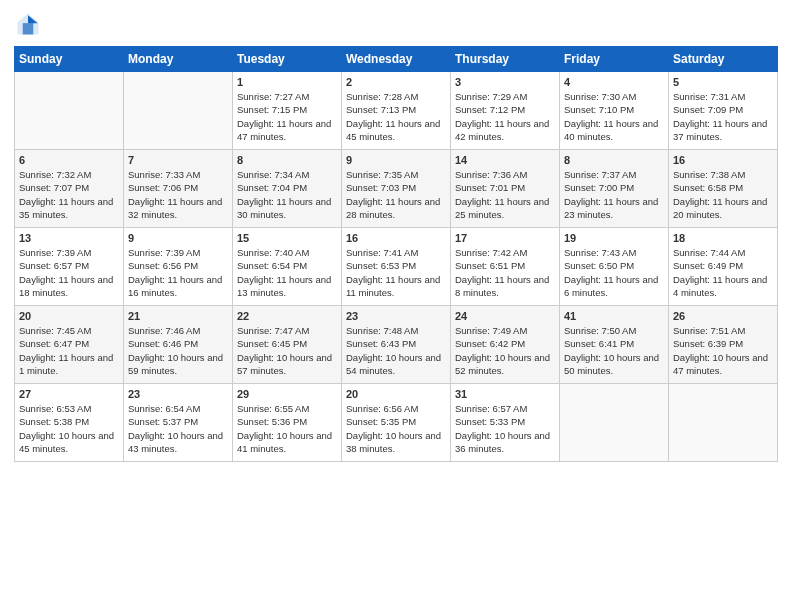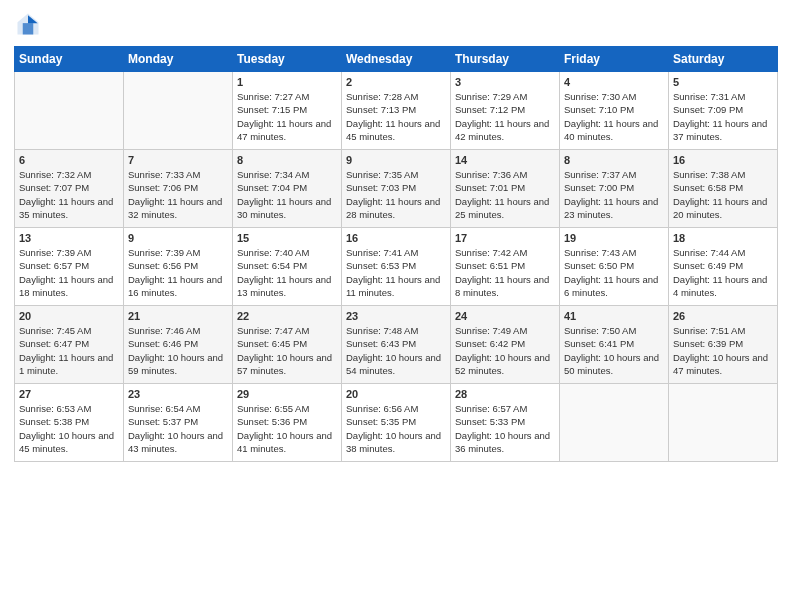--- a/index.html
+++ b/index.html
@@ -259,21 +259,21 @@
           </td>
           <td>
             <span class="day-number">29</span>
             <div class="day-info">Sunrise: 6:55 AM<br>Sunset: 5:36 PM<br>Daylight: 10 hours and 41 minutes.</div>
           </td>
           <td>
             <span class="day-number">20</span>
             <div class="day-info">Sunrise: 6:56 AM<br>Sunset: 5:35 PM<br>Daylight: 10 hours and 38 minutes.</div>
           </td>
           <td>
-            <span class="day-number">28</span>
+            <span class="day-number">31</span>
             <div class="day-info">Sunrise: 6:57 AM<br>Sunset: 5:33 PM<br>Daylight: 10 hours and 36 minutes.</div>
           </td>
           <td class="empty-cell"></td>
           <td class="empty-cell"></td>
         </tr>
       </tbody>
   </table>
 </div>
 
 </body></html>

